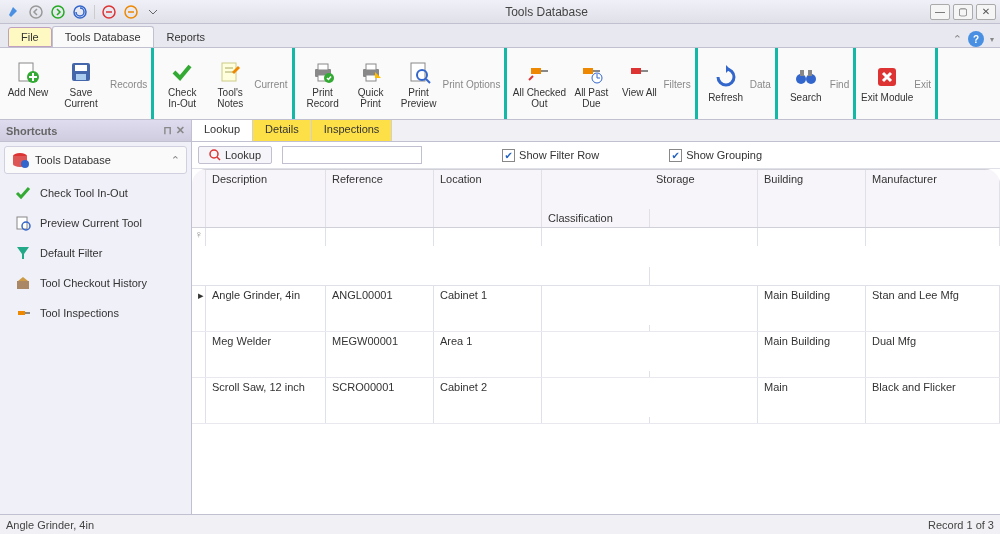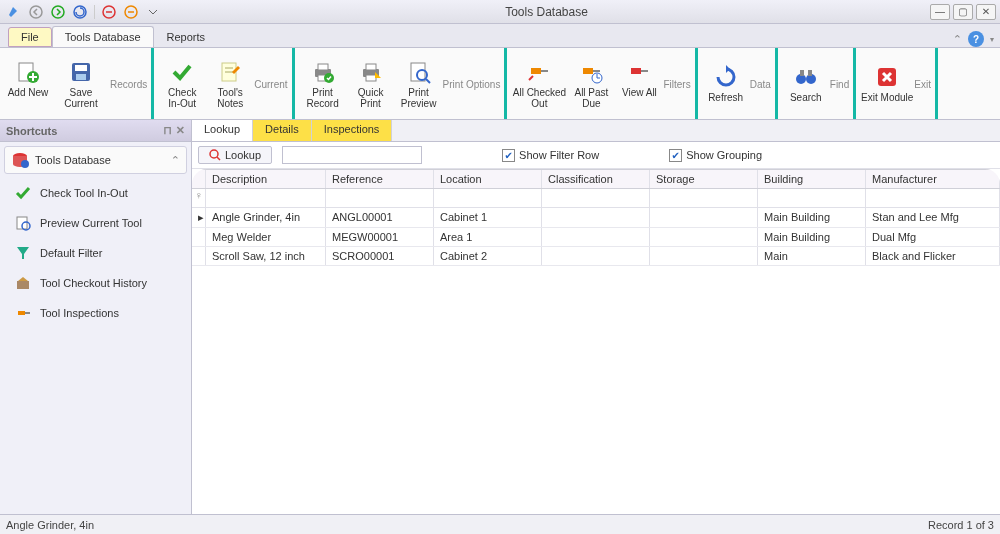--- a/index.html
+++ b/index.html
@@ -40,21 +40,21 @@
 .chk { display: flex; align-items: center; gap: 4px; }
 .chk-box { width: 13px; height: 13px; border: 1px solid #888; display: flex; align-items: center; justify-content: center; color: #2060c0; font-size: 10px; background: #fff; }
 .group-row { background: #f5f0f8; padding: 4px 8px; color: #a090a0; font-style: italic; min-height: 20px; }
 .grid { flex: 1; overflow: auto; border-radius: 15px; }
 .grid-head { display: flex; background: #f8f5fa; border-top: 1px solid #d0d0d8; border-bottom: 1px solid #d0d0d8; }
 .grid-cell { padding: 3px 6px; border-right: 1px solid #e0e0e8; overflow: hidden; white-space: nowrap; }
 .col-marker { width: 14px; flex: 0 0 14px; }
 .col-desc { flex: 0 0 120px; }
 .col-ref { flex: 0 0 108px; }
 .col-loc { flex: 0 0 108px; }
-.col-class { flex: 0 0 108px; }
+.col-class { flex: 0 0 108px; margin-top: 39px; }
 .col-storage { flex: 0 0 108px; }
 .col-bldg { flex: 0 0 108px; }
 .col-mfr { flex: 1; }
 .filter-row { display: flex; border-bottom: 1px solid #e0e0e8; background: #fff; }
 .filter-cell { border-right: 1px solid #e0e0e8; height: 18px; }
 .grid-row { display: flex; border-bottom: 1px solid #e8e8ee; }
 .grid-row .grid-cell { color: #333; }
 .row-marker { color: #888; text-align: center; }
 .statusbar { height: 20px; border-top: 1px solid #c0c0d0; background: #f0f0f5; display: flex; align-items: center; padding: 0 6px; color: #444; }
 .status-right { margin-left: auto; }

